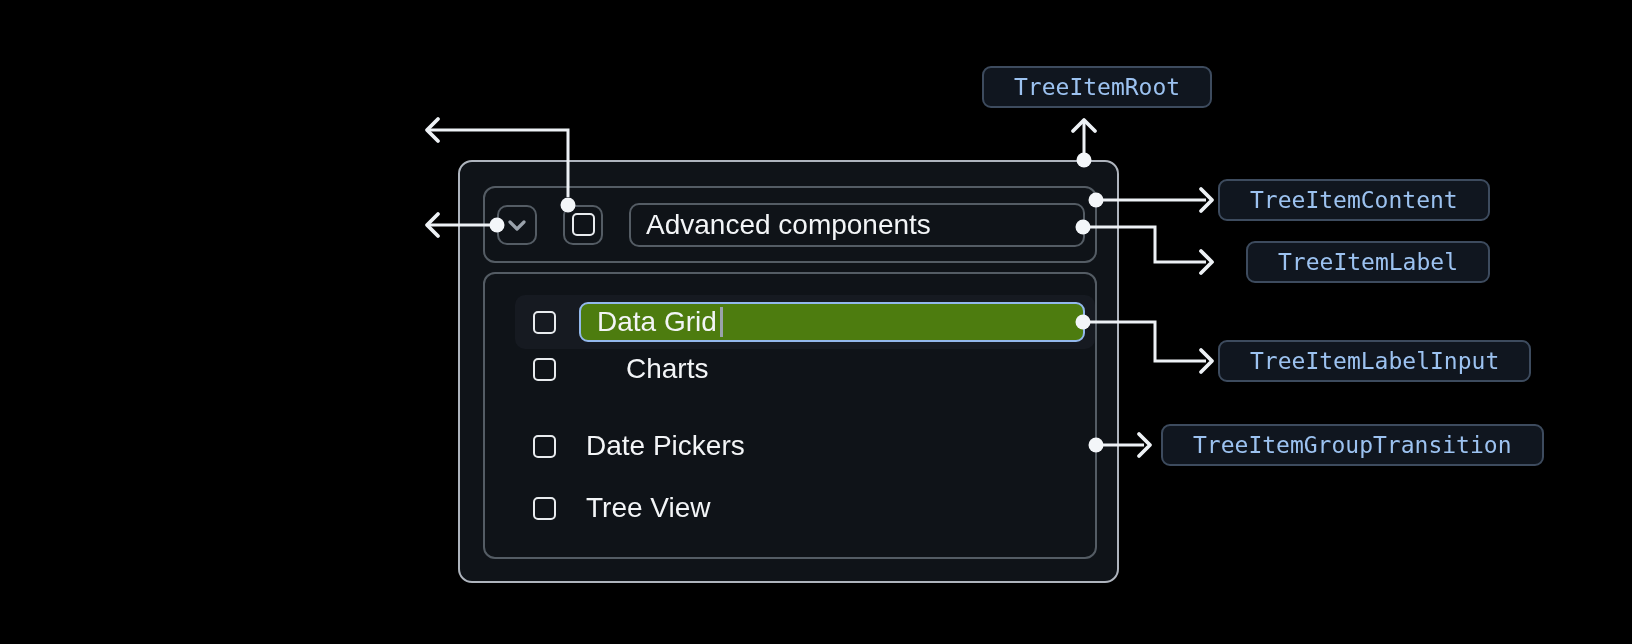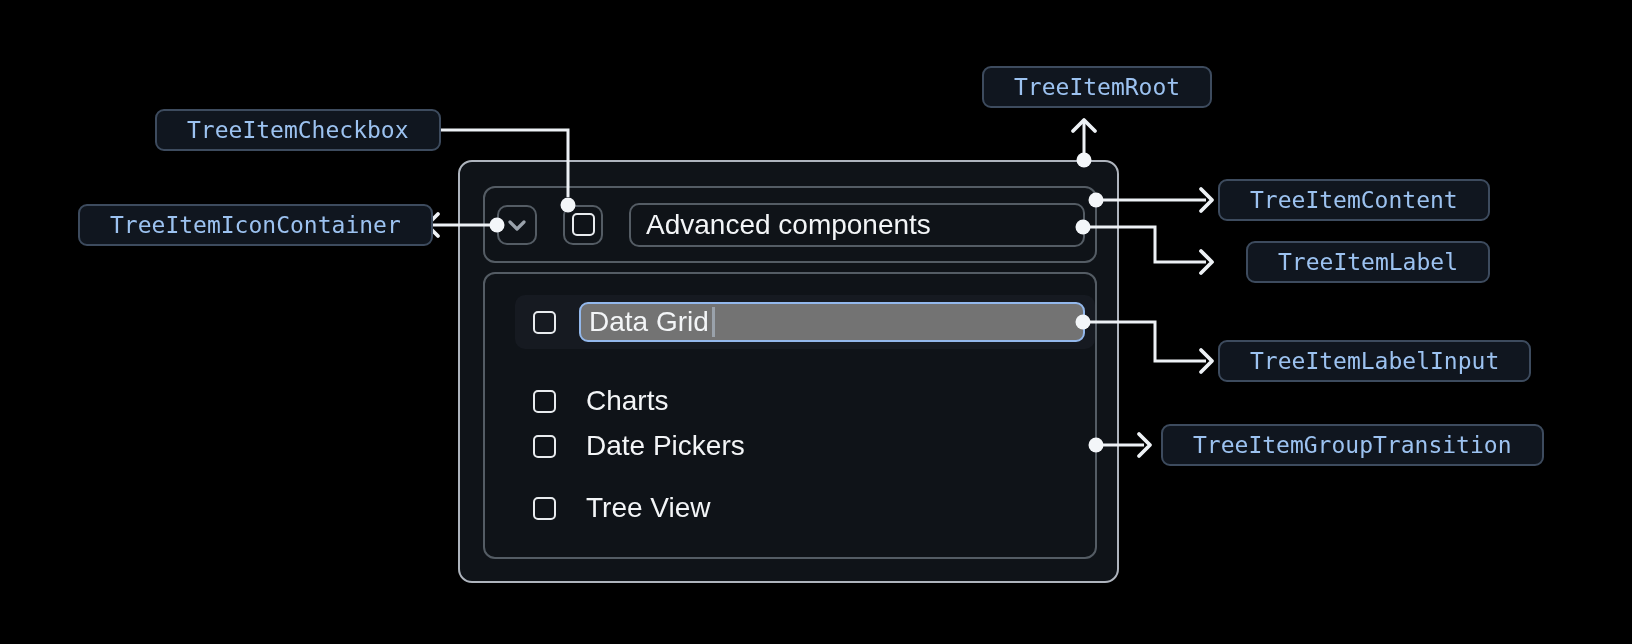--- a/index.html
+++ b/index.html
@@ -52,43 +52,41 @@
     position:absolute;left:23px;top:110px;width:614px;height:287px;
     box-sizing:border-box;border:2px solid #545c64;border-radius:12px;
   }
   .row{
     position:absolute;left:30px;width:580px;height:54px;
     box-sizing:border-box;display:flex;align-items:center;
     padding-left:18px;padding-right:10px;
     color:#f3f5f7;font-size:28px;
   }
   .r0{top:21px;background:#161a21;border-radius:10px;}
-  .r1{top:100px;}
+  .r1{top:68px;gap:40px;}
   .r2{top:145px;}
   .r3{top:207px;}
   .row .item-text{margin-left:30px;}
   .input{
     flex:1;height:40px;box-sizing:border-box;margin-left:23px;
-    border:2px solid #93b8ec;border-radius:9px;background:#737373;
-    display:flex;align-items:center;padding:0 8px;
+    border:2px solid #93b8ec;border-radius:9px;background:#4d7c0f;
+    display:flex;align-items:center;padding:0 16px;
   }
   .caret{width:3px;height:30px;background:#9aa2ab;margin-left:3px;flex:0 0 auto;}
   
   .overlay{position:absolute;left:0;top:0;z-index:5;pointer-events:none;}
   .overlay .ln{stroke:#edf1f5;stroke-width:3;fill:none;}
   .overlay .ah{stroke:#edf1f5;stroke-width:3.8;fill:none;stroke-linecap:round;stroke-linejoin:round;}
   .overlay .dt{fill:#f3f6f9;}
 </style>
 </head>
 <body>
 
 <div class="stage">
 
-  <div class="badge" id="b-checkbox">TreeItemCheckbox</div>
-  <div class="badge" id="b-iconcontainer">TreeItemIconContainer</div>
   <div class="badge" id="b-root">TreeItemRoot</div>
   <div class="badge" id="b-content">TreeItemContent</div>
   <div class="badge" id="b-label">TreeItemLabel</div>
   <div class="badge" id="b-labelinput">TreeItemLabelInput</div>
   <div class="badge" id="b-grouptransition">TreeItemGroupTransition</div>
 
   <div class="root">
 
     <div class="content">
       <div class="iconbox">

